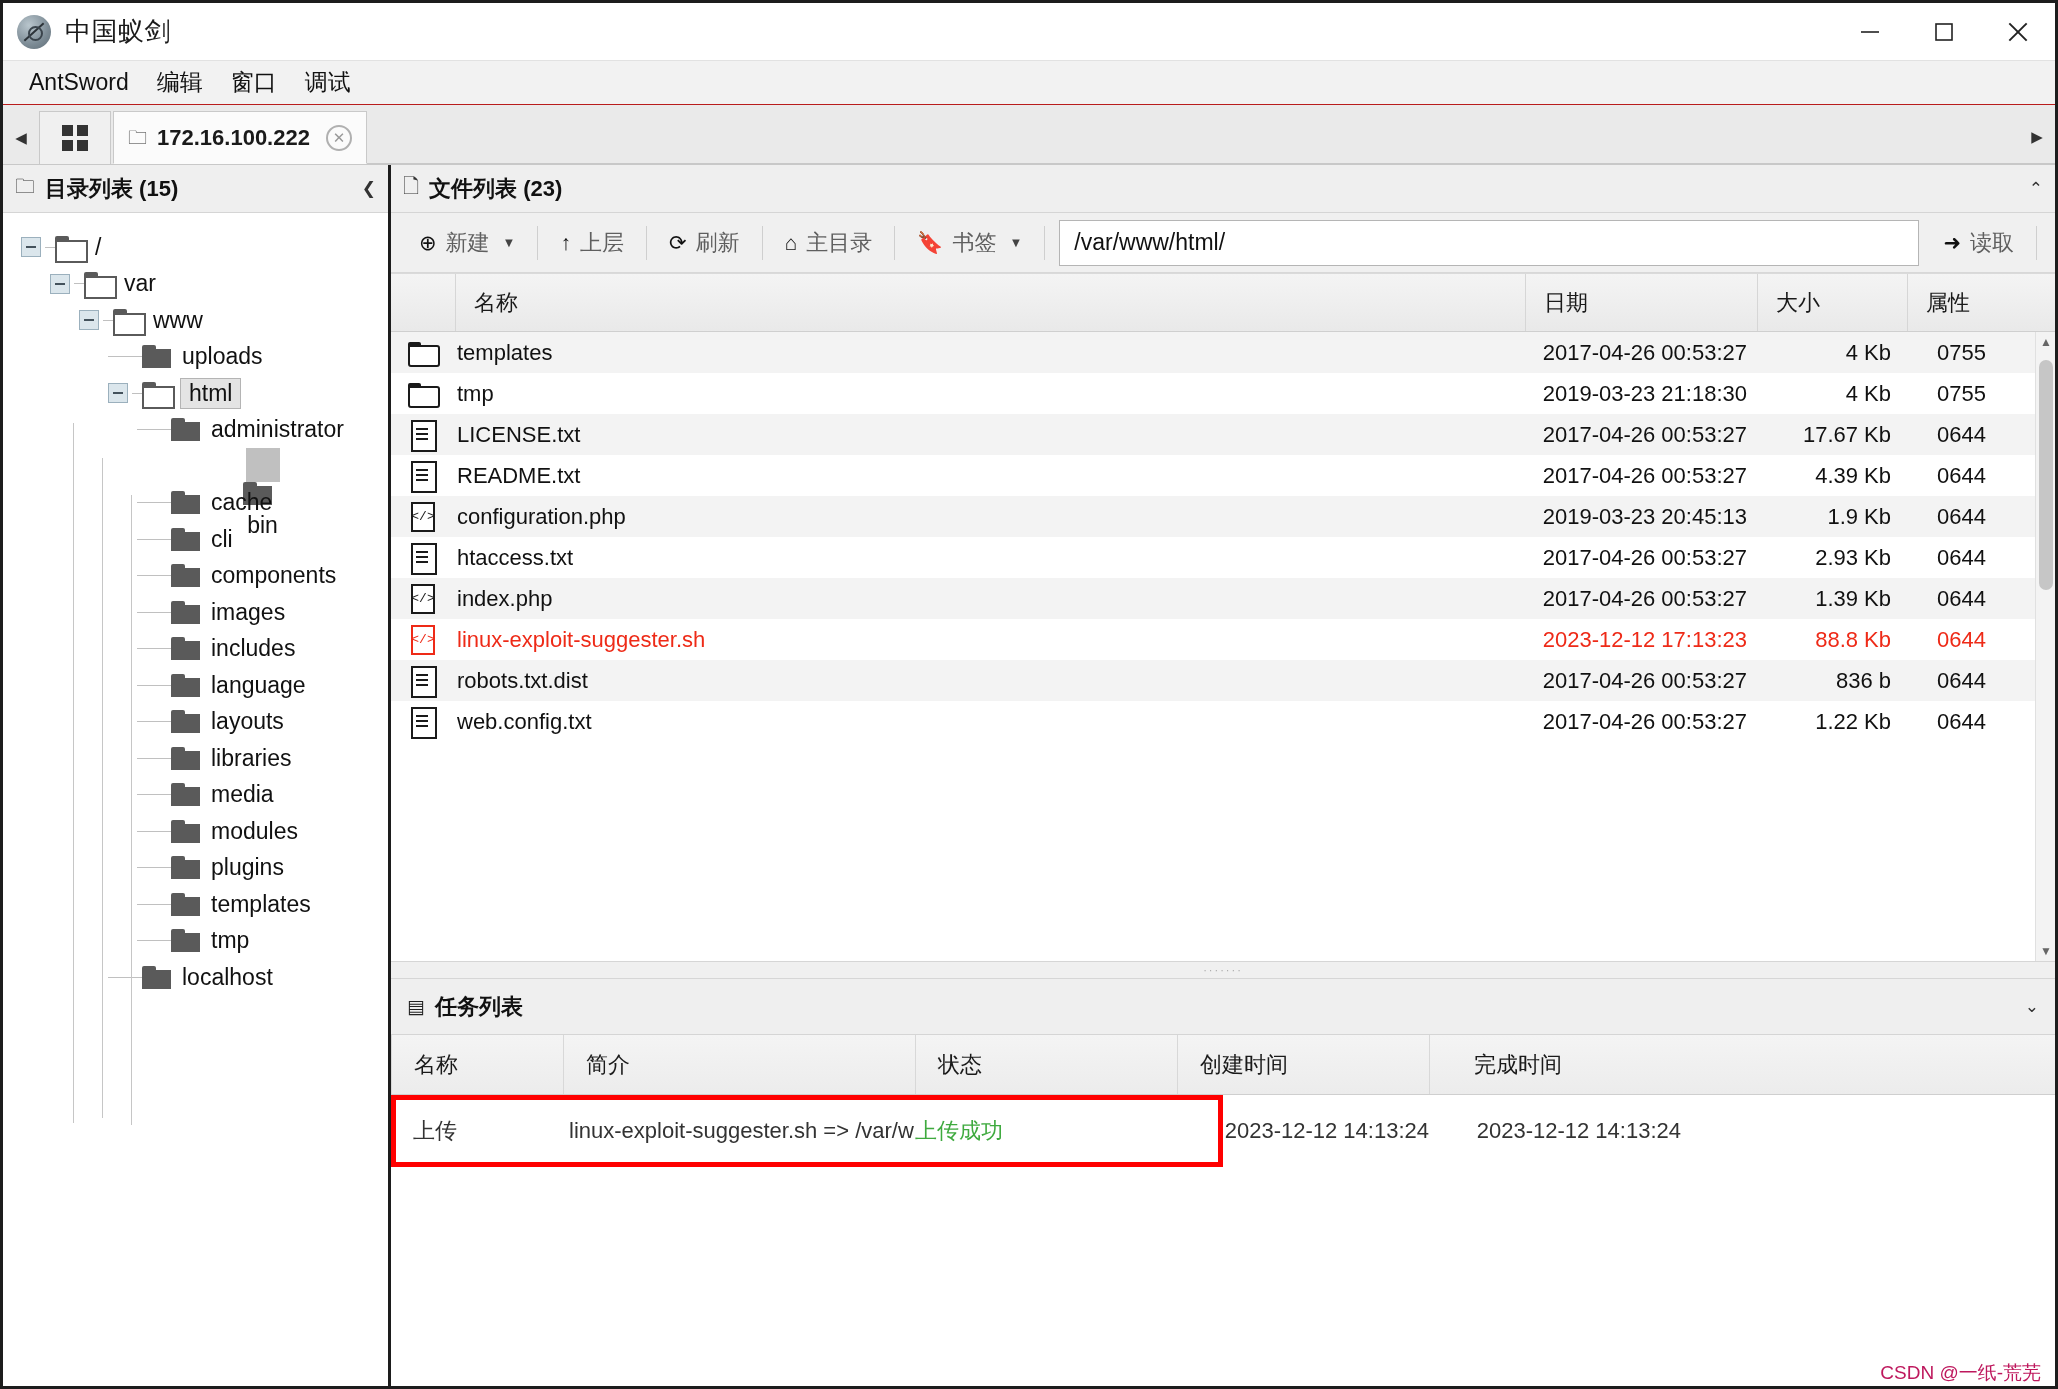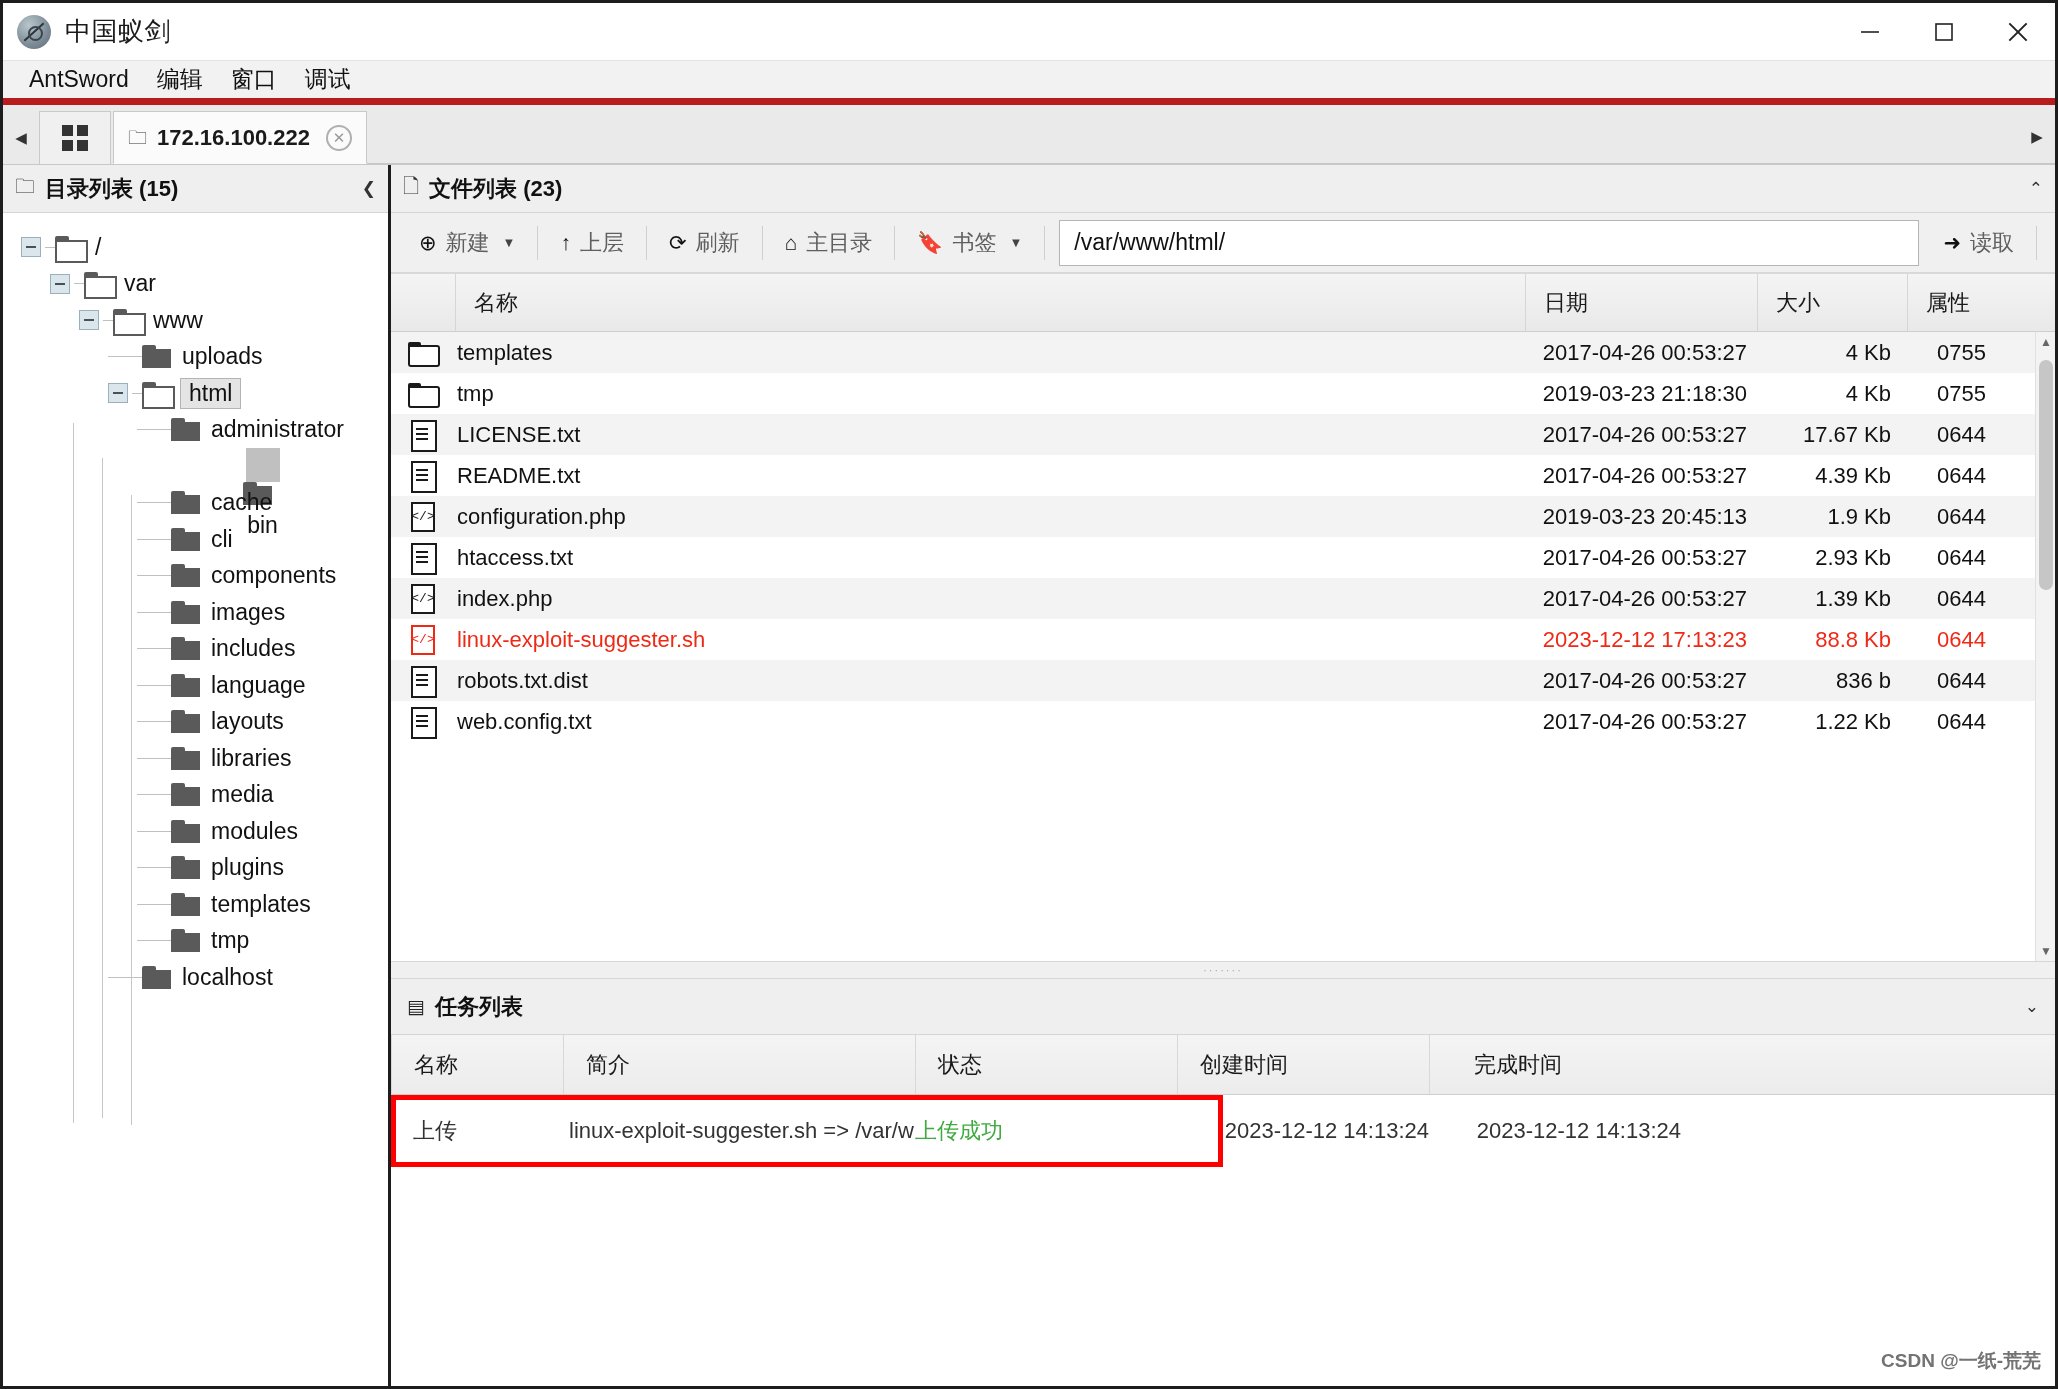--- a/index.html
+++ b/index.html
@@ -53,21 +53,21 @@
     color: #222; font-size: 22px;
   }
   .win-btn svg { display: block; }
 
   
   .menubar {
     height: 44px; flex: 0 0 44px;
     background: #f2f2f2;
     display: flex; align-items: center;
     padding-left: 12px;
-    border-bottom: 7px solid #b91c1c;
+    border-bottom: 1px solid #b91c1c;
   }
   .menu-item {
     font-size: 23px; color: #111;
     padding: 4px 14px;
     white-space: nowrap;
   }
 
   
   .tabbar {
     height: 60px; flex: 0 0 60px;
@@ -334,24 +334,23 @@
   .k-name { width: 172px; flex: 0 0 172px; padding-left: 22px; }
   .k-desc { width: 352px; flex: 0 0 352px; padding-left: 6px; white-space: nowrap; }
   .k-state { width: 262px; flex: 0 0 262px; color: #3faa3f; }
   .k-ctime { width: 252px; flex: 0 0 252px; text-align: right; }
   .k-ftime { width: 260px; flex: 0 0 260px; text-align: right; padding-right: 8px; }
   .red-box {
     position: absolute; border: 5px solid #ff0000;
     pointer-events: none;
   }
   .watermark {
-    position: absolute; right: 14px; bottom: 12px;
-    font-size: 19px; color: #737373;
+    position: absolute; right: 14px; bottom: 0;
+    font-size: 19px; color: #be185d;
     user-select: none;
-    font-weight: bold;
   }
 </style>
 </head>
 <body>
 
 <div id="app">
 
   <div class="titlebar">
     <div class="title-left">
       <div class="app-logo"></div>

